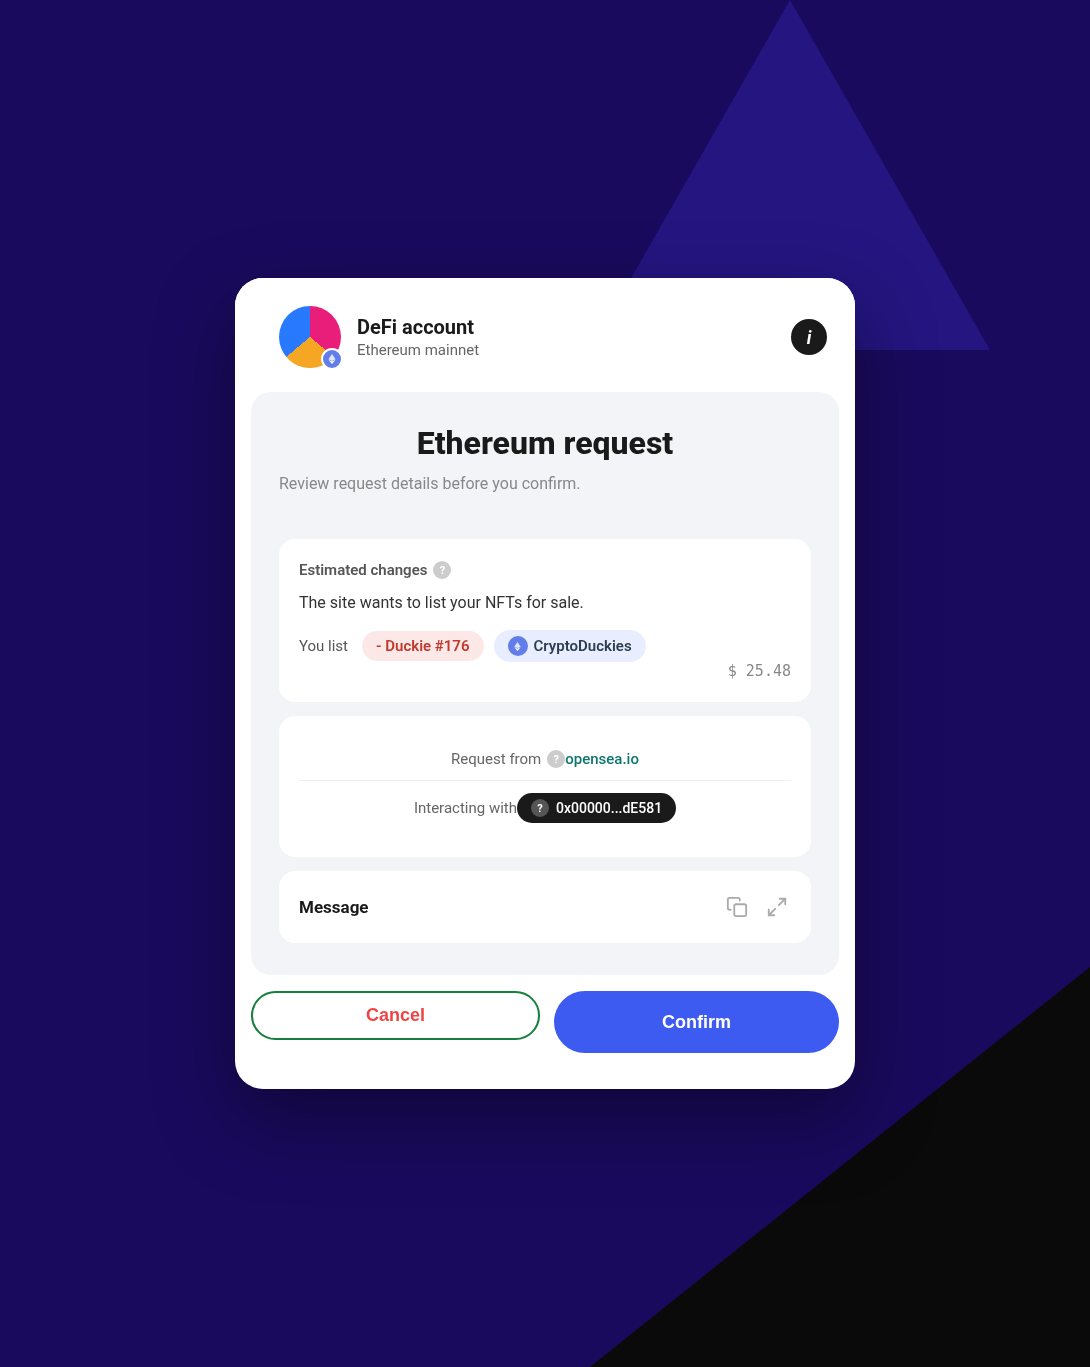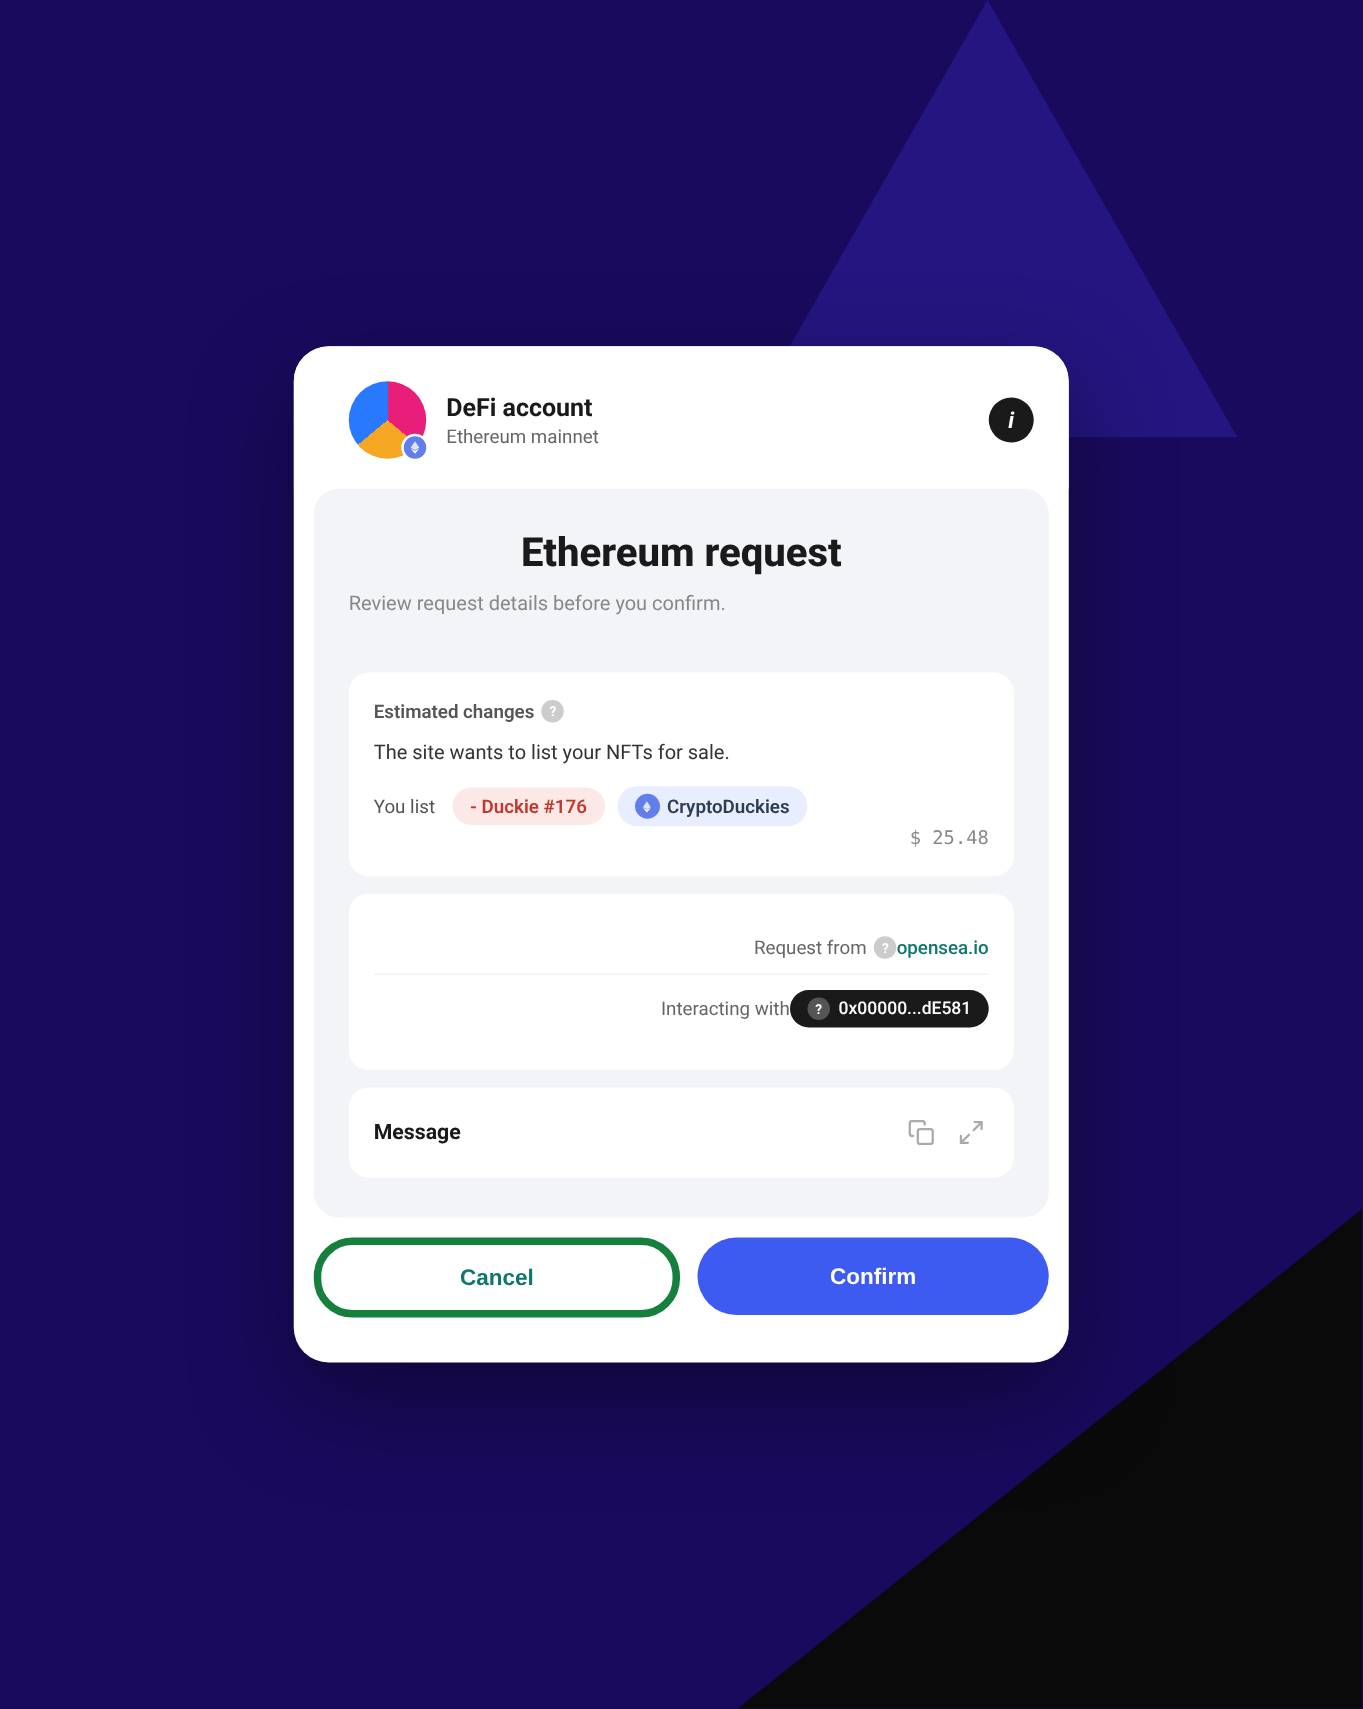--- a/index.html
+++ b/index.html
@@ -249,21 +249,21 @@
       text-align: right;
       font-size: 15px;
       color: #888;
       font-family: monospace;
     }
 
     
     .info-row {
       display: flex;
       align-items: center;
-      justify-content: flex-end;
+      justify-content: center;
       padding: 12px 0;
     }
 
     .info-row:not(:last-child) {
       border-bottom: 1px solid #f0f0f0;
     }
 
     .info-row-label {
       font-size: 15px;
       color: #666;
@@ -334,25 +334,25 @@
 
     
     .button-row {
       display: flex;
       gap: 14px;
       padding: 0 16px;
     }
 
     .btn-cancel {
       flex: 1;
-      height: 64px;
-      border: 6px solid #15803d;
+      height: 49px;
+      border: 2px solid #15803d;
       border-radius: 31px;
       background: #fff;
-      color: #0f766e;
+      color: #ef4444;
       font-size: 18px;
       font-weight: 600;
       cursor: pointer;
       display: flex;
       align-items: center;
       justify-content: center;
     }
 
     .btn-confirm {
       flex: 1;

